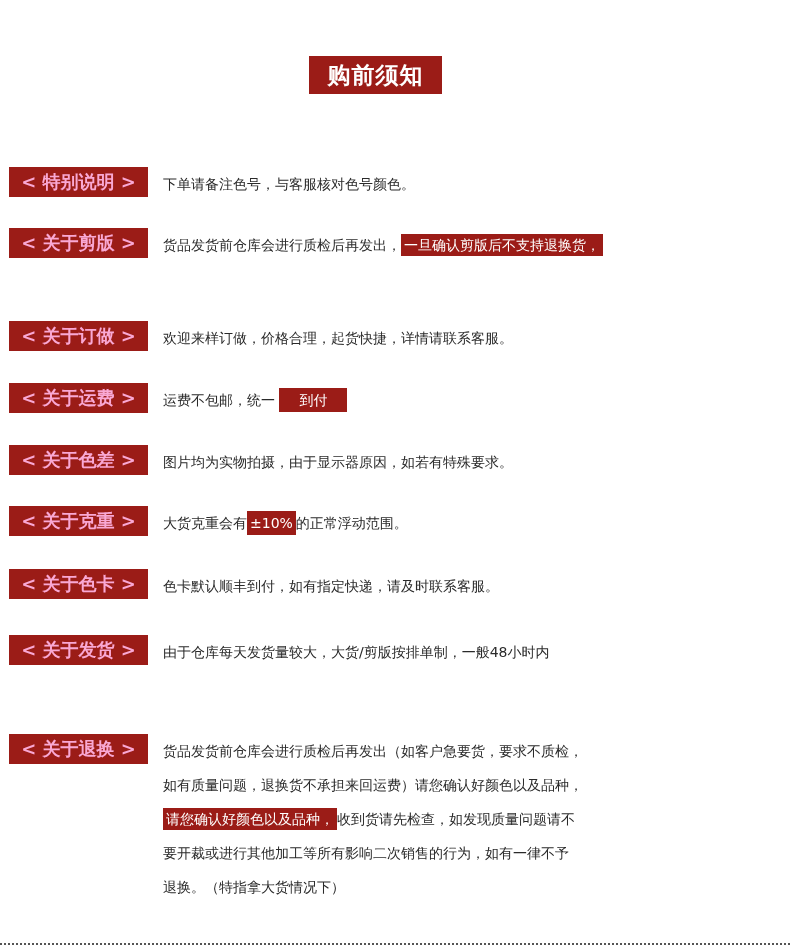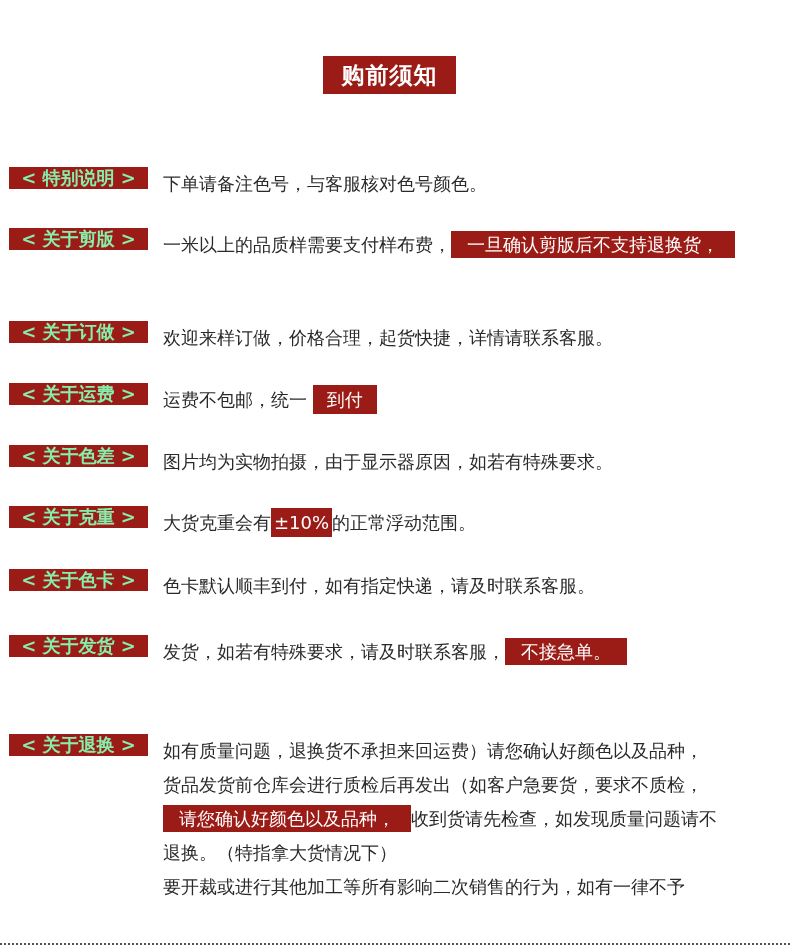--- a/index.html
+++ b/index.html
@@ -2,35 +2,35 @@
 <html><head>
 <meta charset="utf-8">
 <style>
   * { margin: 0; padding: 0; box-sizing: border-box; }
   html, body { width: 790px; height: 948px; background: #ffffff; overflow: hidden; }
   body { position: relative; font-family: "DejaVu Sans", "Liberation Sans", sans-serif; color: #2a2a2a; }
 
   .title {
     position: absolute; left: 309px; top: 56px; width: 133px; height: 38px;
     background: #9b1c17; color: #ffffff; font-weight: bold; font-size: 23px;
-    display: flex; align-items: center; justify-content: center; letter-spacing: 1px; margin-left: 14px;
+    display: flex; align-items: center; justify-content: center; letter-spacing: 1px;
   }
 
   .row { position: absolute; left: 0; width: 790px; }
   .label {
-    position: absolute; left: 9px; top: 0; width: 139px; height: 22px;
-    background: #9b1c17; color: #86efac; font-weight: bold; font-size: 18px;
+    position: absolute; left: 9px; top: 0; width: 139px; height: 30px;
+    background: #9b1c17; color: #f9a8d4; font-weight: bold; font-size: 18px;
     display: flex; align-items: center; justify-content: center; white-space: nowrap;
   }
   .text {
     position: absolute; left: 163px; top: 0; width: 610px;
-    font-size: 18px; line-height: 34px; color: #2a2a2a; white-space: nowrap;
+    font-size: 14px; line-height: 34px; color: #2a2a2a; white-space: nowrap;
   }
   .hl {
-    background: #9b1c17; color: #ffffff; padding: 3px 16px;
+    background: #9b1c17; color: #ffffff; padding: 3px 3px;
     -webkit-box-decoration-break: clone; box-decoration-break: clone;
   }
   .line { display: block; height: 34px; white-space: nowrap; }
 
   .divider {
     position: absolute; left: 0; top: 943px; width: 790px; height: 0;
     border-top: 2px dotted #555555;
   }
 </style>
 </head>
@@ -44,39 +44,39 @@
     <span class="line">
       <span>下单请备注色号，与客服核对色号颜色。</span>
     </span>
   </div>
 </div>
 
 <div class="row" style="top:228px;">
   <div class="label">&lt; 关于剪版 &gt;</div>
   <div class="text">
     <span class="line">
-      <span>一米以上的品质样需要支付样布费，</span><span class="hl">一旦确认剪版后不支持退换货，</span>
+      <span>货品发货前仓库会进行质检后再发出，</span><span class="hl">一旦确认剪版后不支持退换货，</span>
     </span>
   </div>
 </div>
 
 <div class="row" style="top:321px;">
   <div class="label">&lt; 关于订做 &gt;</div>
   <div class="text">
     <span class="line">
       <span>欢迎来样订做，价格合理，起货快捷，详情请联系客服。</span>
     </span>
   </div>
 </div>
 
 <div class="row" style="top:383px;">
   <div class="label">&lt; 关于运费 &gt;</div>
   <div class="text">
     <span class="line">
-      <span>运费不包邮，统一 </span><span class="hl" style="padding:4px 14px;">到付</span>
+      <span>运费不包邮，统一 </span><span class="hl" style="padding:4px 20px;">到付</span>
     </span>
   </div>
 </div>
 
 <div class="row" style="top:445px;">
   <div class="label">&lt; 关于色差 &gt;</div>
   <div class="text">
     <span class="line">
       <span>图片均为实物拍摄，由于显示器原因，如若有特殊要求。</span>
     </span>
@@ -98,39 +98,39 @@
     <span class="line">
       <span>色卡默认顺丰到付，如有指定快递，请及时联系客服。</span>
     </span>
   </div>
 </div>
 
 <div class="row" style="top:635px;">
   <div class="label">&lt; 关于发货 &gt;</div>
   <div class="text">
     <span class="line">
-      <span>发货，如若有特殊要求，请及时联系客服，</span><span class="hl">不接急单。</span>
+      <span>由于仓库每天发货量较大，大货/剪版按排单制，一般48小时内</span>
     </span>
   </div>
 </div>
 
 <div class="row" style="top:734px;">
   <div class="label">&lt; 关于退换 &gt;</div>
   <div class="text">
     <span class="line">
-      <span>如有质量问题，退换货不承担来回运费）请您确认好颜色以及品种，</span>
+      <span>货品发货前仓库会进行质检后再发出（如客户急要货，要求不质检，</span>
     </span>
     <span class="line">
-      <span>货品发货前仓库会进行质检后再发出（如客户急要货，要求不质检，</span>
+      <span>如有质量问题，退换货不承担来回运费）请您确认好颜色以及品种，</span>
     </span>
     <span class="line">
       <span class="hl">请您确认好颜色以及品种，</span><span>收到货请先检查，如发现质量问题请不</span>
     </span>
     <span class="line">
-      <span>退换。（特指拿大货情况下）</span>
+      <span>要开裁或进行其他加工等所有影响二次销售的行为，如有一律不予</span>
     </span>
     <span class="line">
-      <span>要开裁或进行其他加工等所有影响二次销售的行为，如有一律不予</span>
+      <span>退换。（特指拿大货情况下）</span>
     </span>
   </div>
 </div>
 
 <div class="divider"></div>
 
 </body></html>

